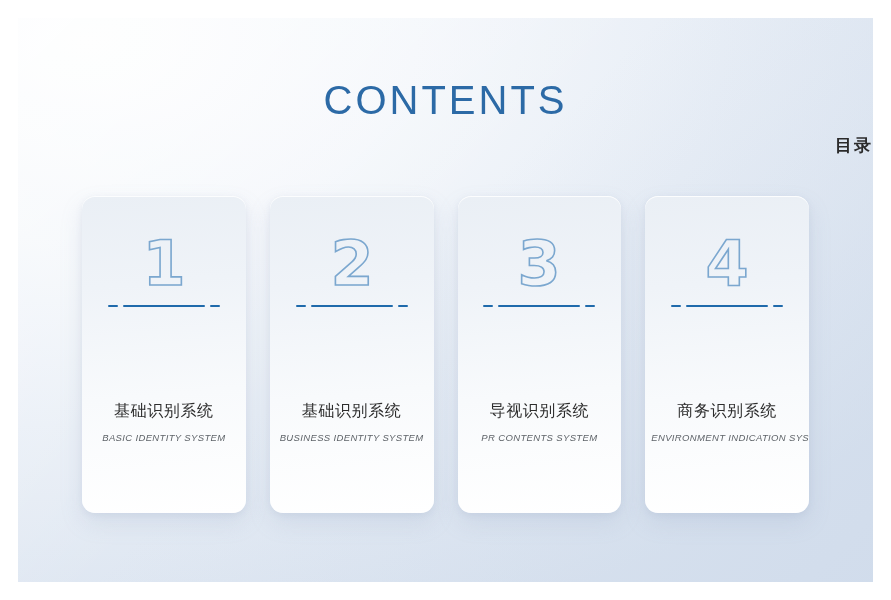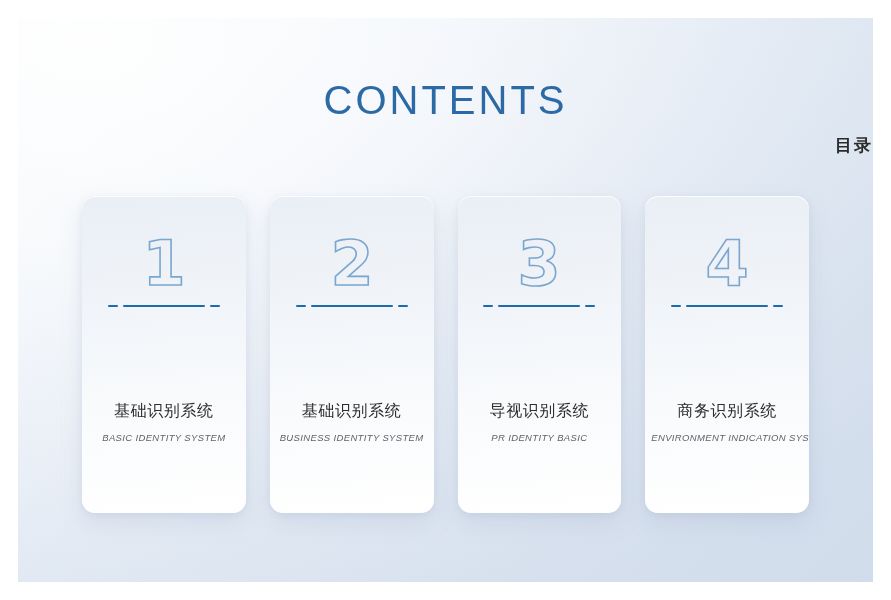--- a/index.html
+++ b/index.html
@@ -214,21 +214,21 @@
           <text x="26" y="54" text-anchor="middle">3</text>
         </svg>
       </div>
       <div class="card-divider">
         <span class="dash-short"></span>
         <span class="dash-long"></span>
         <span class="dash-short"></span>
       </div>
       <div class="card-texts">
         <div class="card-title-cn">导视识别系统</div>
-        <div class="card-title-en">PR IDENTITY BASIC</div>
+        <div class="card-title-en">PR CONTENTS SYSTEM</div>
       </div>
     </div>
 
     <div class="content-card">
       <div class="card-number">
         <svg width="52" height="66" viewBox="0 0 52 66" aria-hidden="true">
           <text x="26" y="54" text-anchor="middle">4</text>
         </svg>
       </div>
       <div class="card-divider">

